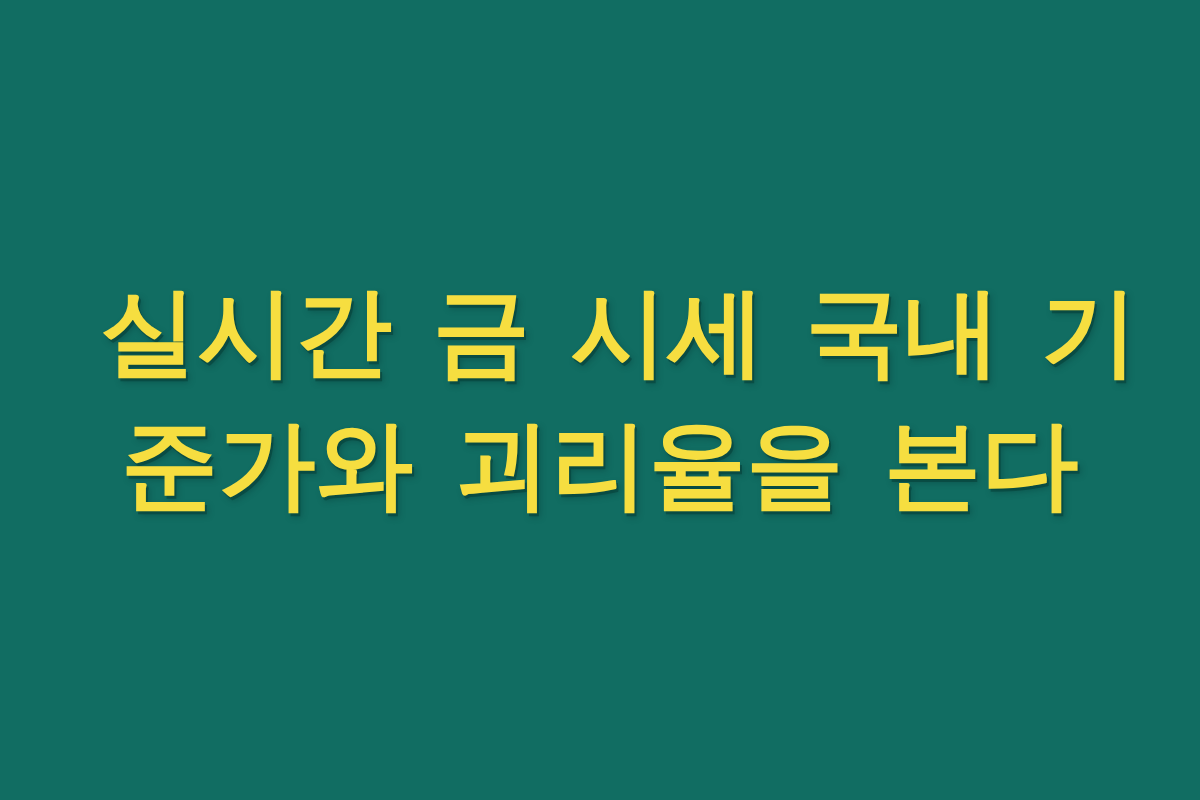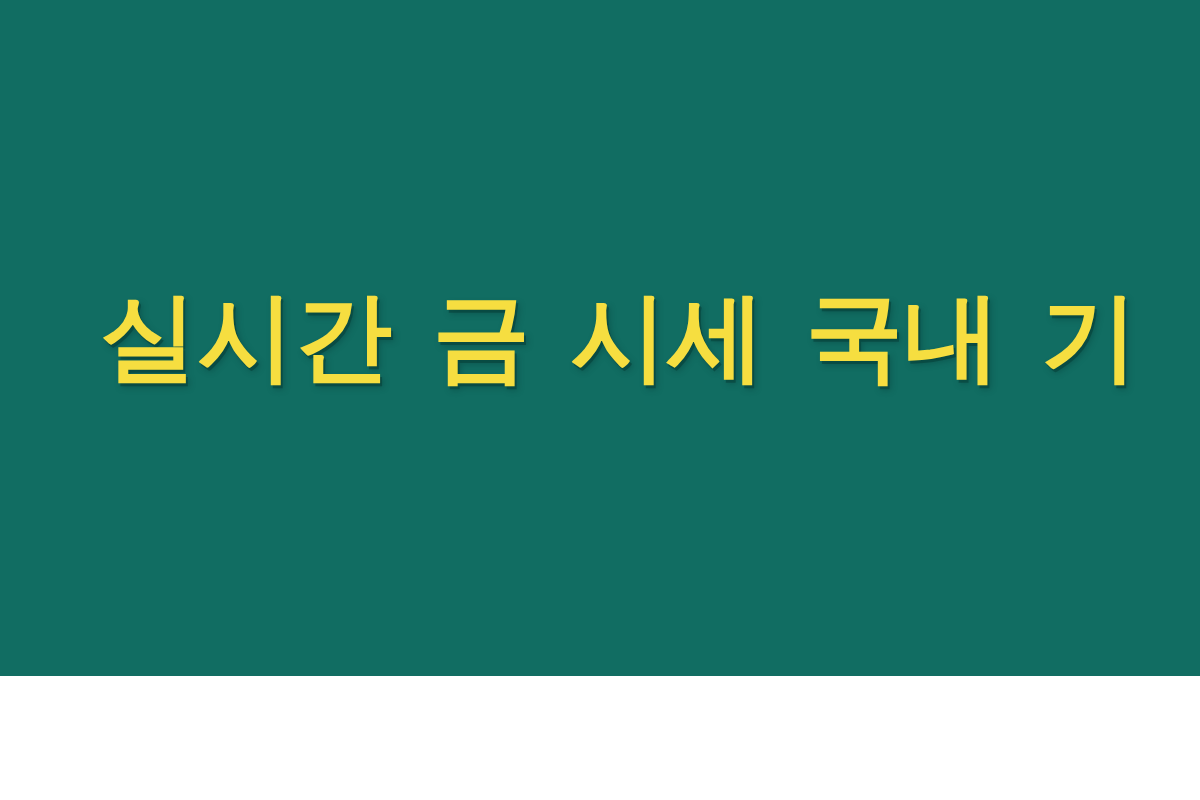--- a/index.html
+++ b/index.html
@@ -11,21 +11,21 @@
   body {
     width: 1200px;
     height: 800px;
     overflow: hidden;
     font-family: "DejaVu Sans", "Liberation Sans", sans-serif;
   }
 
   #banner {
     position: relative;
     width: 1200px;
-    height: 676px;
+    height: 800px;
     display: flex;
     align-items: center;
     justify-content: center;
     box-sizing: border-box;
   }
 
   #headline {
     width: 1000px;
     text-align: center;
     margin: 0;
@@ -51,15 +51,16 @@
                  3px 4px 6px rgba(5, 50, 45, 0.35);
   }
 </style>
 </head>
 <body>
 
 <div id="banner" style="background: rgb(17, 109, 98);">
 
   <h1 id="headline" class="shadowed" style="color: rgb(246, 222, 64);">
     <span class="line">실시간 금 시세 국내 기</span>
+    <span class="line">준가와 괴리율을 본다</span>
   </h1>
 
 </div>
 
 </body></html>

